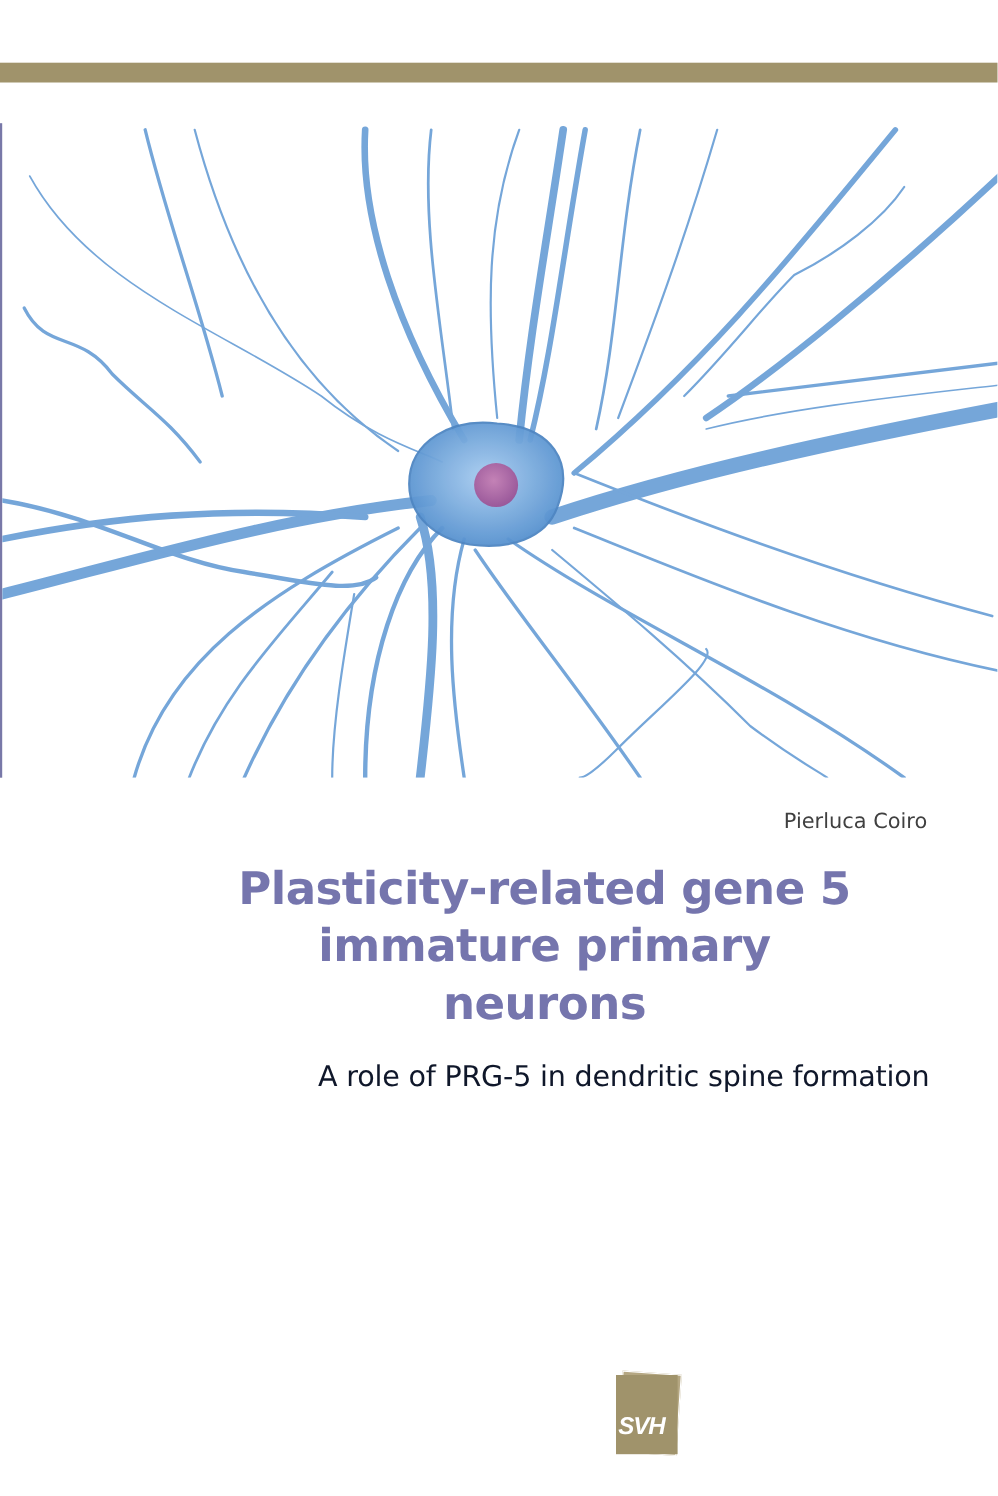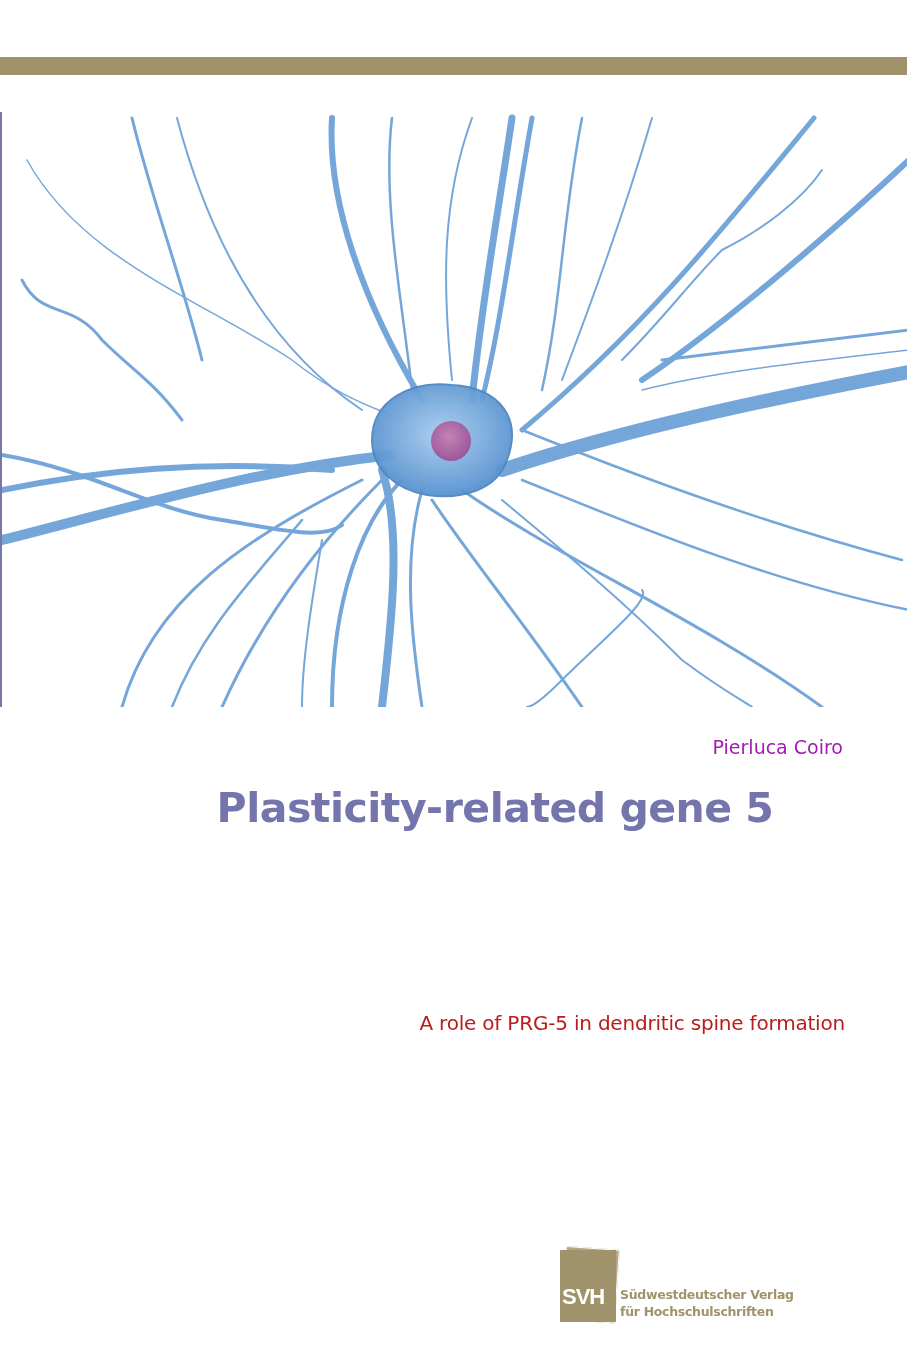--- a/index.html
+++ b/index.html
@@ -1,23 +1,23 @@
 <!DOCTYPE html>
 <html><head>
 <meta charset="utf-8">
 <style>
   html, body { margin:0; padding:0; background:#ffffff; }
   body { width:907px; height:1360px; position:relative; overflow:hidden; font-family:"DejaVu Sans", sans-serif; }
   .top-bar { position:absolute; left:0; top:57px; width:907px; height:18px; background:#a0936b; }
   .left-rule { position:absolute; left:0; top:112px; width:2px; height:595px; background:#7878a8; }
   .illustration { position:absolute; left:2px; top:112px; width:905px; height:595px; overflow:hidden; }
-  .author { position:absolute; right:64px; top:736px; font-size:19px; color:#a21caf; }
+  .author { position:absolute; right:64px; top:736px; font-size:19px; color:#404040; }
   .title { position:absolute; right:62px; top:782px; width:700px; text-align:center; font-family:"DejaVu Sans", sans-serif; font-weight:bold; font-size:41px; line-height:52px; color:#7575ad; letter-spacing:-0.5px; }
-  .subtitle { position:absolute; right:62px; top:1011px; font-size:20px; color:#b91c1c; letter-spacing:-0.2px; }
-  .logo { position:absolute; left:560px; top:1246px; width:260px; height:80px; }
+  .subtitle { position:absolute; right:62px; top:964px; font-size:26px; color:#0f172a; letter-spacing:-0.2px; }
+  .logo { position:absolute; left:560px; top:1246px; width:260px; height:80px;font-style:italic; }
   .logo-mark { position:absolute; left:0; top:0; width:58px; height:76px; }
   .logo-back { position:absolute; left:6px; top:0; width:52px; height:72px; background:#b5a782; transform:rotate(4deg); transform-origin:top left; border:1px solid #fff; }
   .logo-front { position:absolute; left:0; top:4px; width:56px; height:72px; background:#a0936b; }
   .logo-svh { position:absolute; left:2px; top:38px; color:#ffffff; font-family:"Liberation Sans", sans-serif; font-size:22px; font-weight:bold; letter-spacing:-1px; }
   .logo-text { position:absolute; left:60px; top:40px; color:#a0936b; font-family:"DejaVu Sans", sans-serif; font-weight:bold; font-size:12.5px; line-height:17px; letter-spacing:-0.3px; white-space:nowrap; }
 </style>
 </head>
 <body>
 
 <div class="top-bar"></div>
@@ -76,27 +76,25 @@
 
     <path d="M370 440 C 370 400, 410 380, 450 385 C 500 388, 520 420, 505 460 C 495 490, 460 500, 425 495 C 395 490, 370 470, 370 440 Z" fill="url(#soma)" stroke="#4f86c2" stroke-width="2" opacity="0.95"></path>
     <circle cx="449" cy="441" r="20" fill="url(#nuc)" opacity="0.9"></circle>
   </svg>
 </div>
 
 <div class="author">Pierluca Coiro</div>
 
 <div class="title">
   <div>Plasticity-related gene 5</div>
+  <div>immature primary</div>
+  <div>neurons</div>
 </div>
 
 <div class="subtitle">A role of PRG-5 in dendritic spine formation</div>
 
 <div class="logo">
   <div class="logo-mark">
     <div class="logo-back"></div>
     <div class="logo-front"></div>
     <div class="logo-svh">SVH</div>
   </div>
-  <div class="logo-text">
-    <div>Südwestdeutscher Verlag</div>
-    <div>für Hochschulschriften</div>
-  </div>
 </div>
 
 </body></html>

